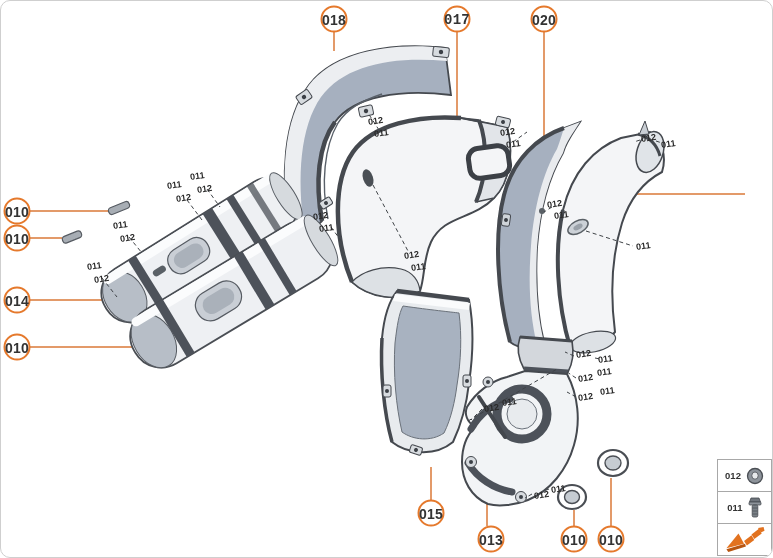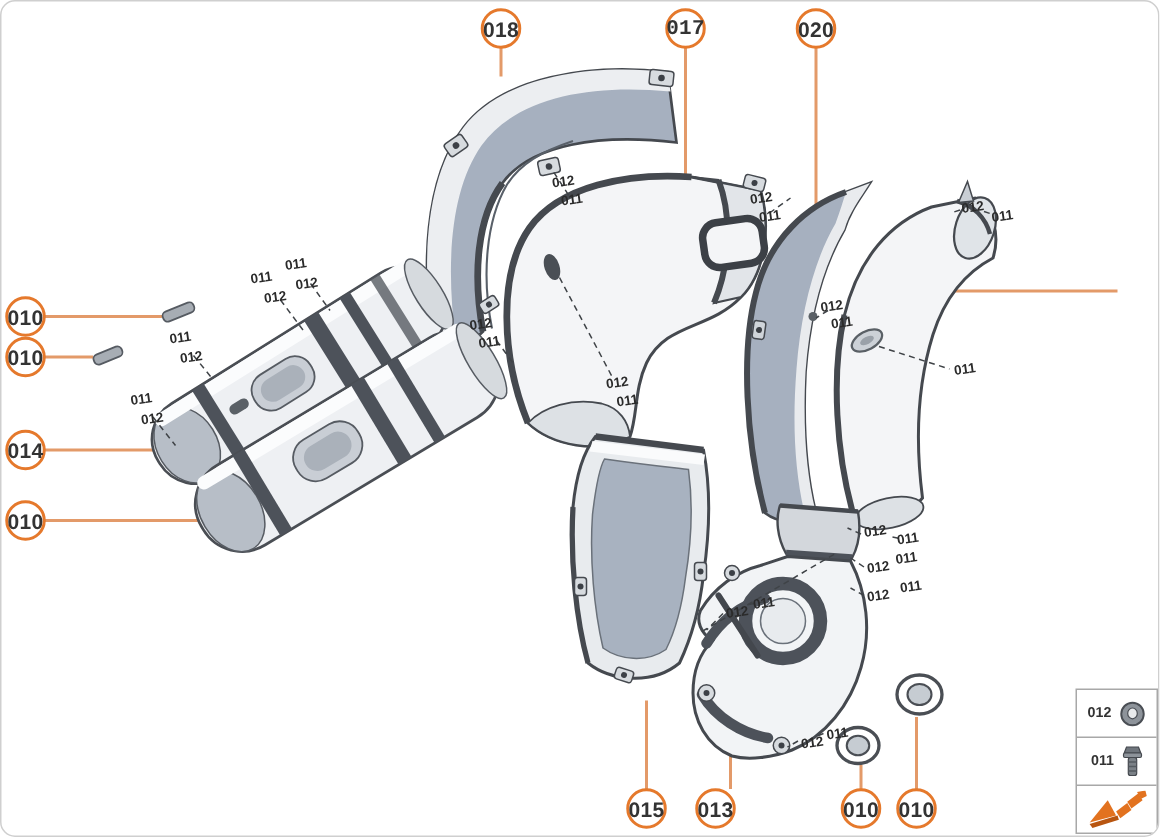--- a/index.html
+++ b/index.html
@@ -253,24 +253,24 @@
       </div>
       <div class="callout" style="left: 16px; top: 237px;">
         <span>010</span>
       </div>
       <div class="callout" style="left: 16px; top: 299px;">
         <span>014</span>
       </div>
       <div class="callout" style="left: 16px; top: 346px;">
         <span>010</span>
       </div>
-      <div class="callout" style="left: 430px; top: 538px;">
+      <div class="callout" style="left: 430px; top: 512px;">
         <span>015</span>
       </div>
-      <div class="callout" style="left: 476px; top: 538px; align-items: center;">
+      <div class="callout" style="left: 490px; top: 538px; align-items: center;">
         <span>013</span>
       </div>
       <div class="callout" style="left: 573px; top: 538px;">
         <span>010</span>
       </div>
       <div class="callout" style="left: 610px; top: 538px;">
         <span>010</span>
       </div>
     </div>
 

